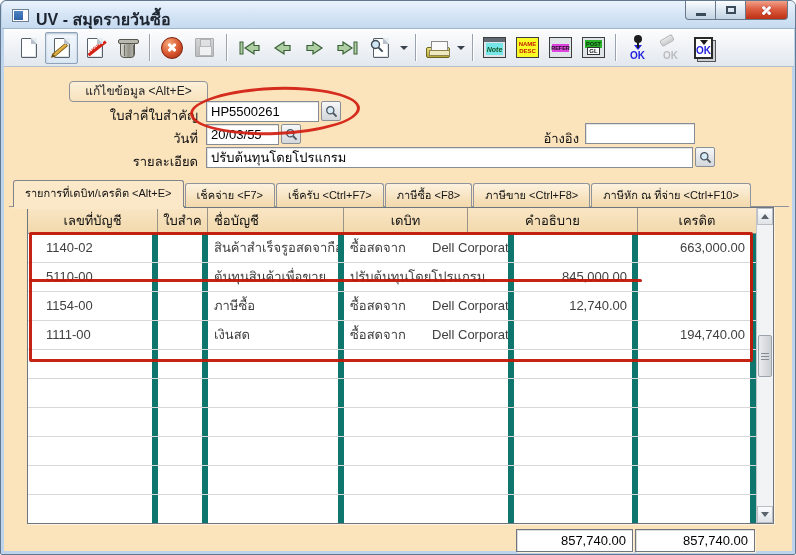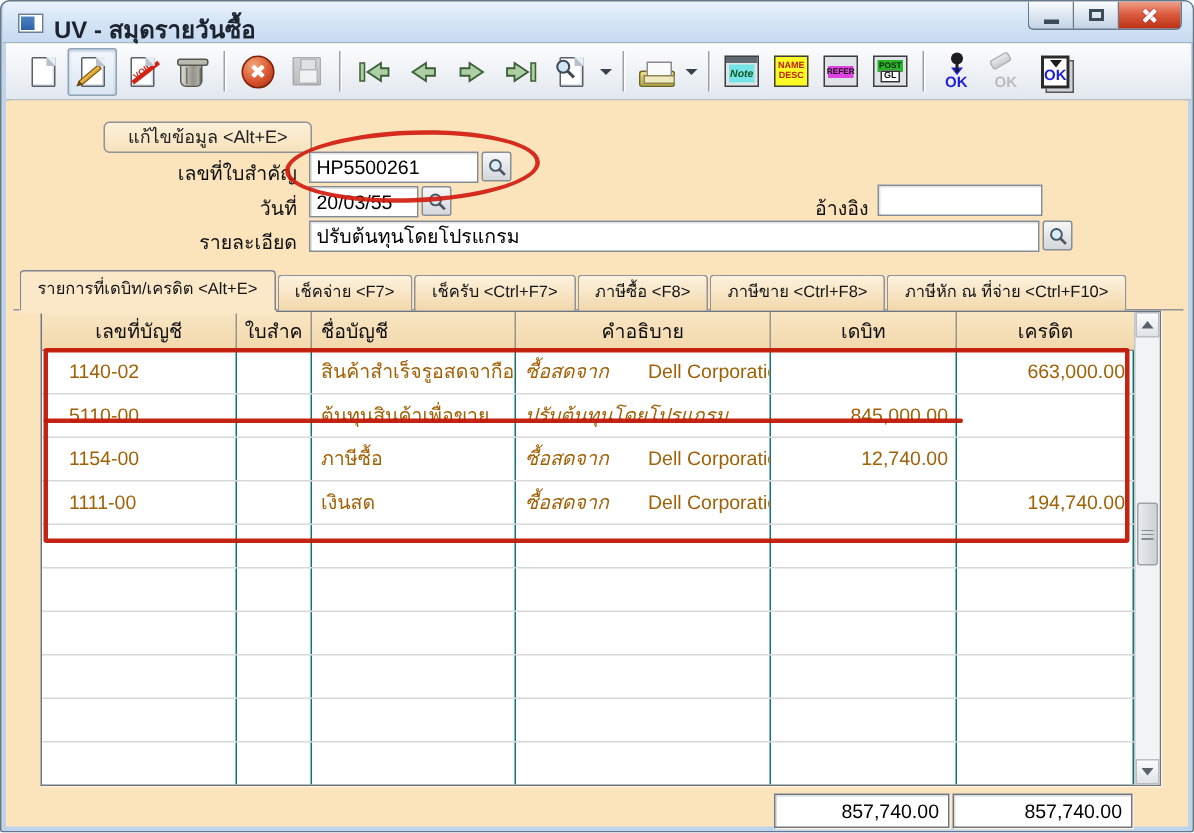--- a/index.html
+++ b/index.html
@@ -159,26 +159,26 @@
     border:1px solid #6f757d; background:#fff; box-shadow:1px 1px 0 #fdf2e0; }
   .gcontent{ position:absolute; left:0; top:0; width:728px; height:100%; overflow:hidden; }
   .ghead{ display:flex; height:26px; background:linear-gradient(#f9e6c4,#f2d8ac);
     border-bottom:1px solid #84878d; }
   .hc{ font-size:13px; color:#101010; text-align:center; line-height:25px;
     border-right:1px solid #9a9488; overflow:hidden; white-space:nowrap; }
   .hc.left{ text-align:left; padding-left:6px; }
   .c0{ width:130px; } .c1{ width:50px; } .c2{ width:136px; }
   .c3{ width:170px; } .c4{ width:124px; } .c5{ width:118px; border-right:none; }
   .grow{ display:flex; height:29px; border-bottom:1px solid #d8d8d8; }
-  .gc{ font-size:13px; color:#a16207; line-height:28px; border-right:1px solid #0f766e;
+  .gc{ font-size:13px; color:#404040; line-height:28px; border-right:6px solid #0f766e;
     overflow:hidden; white-space:nowrap; }
   .gc.c0{ padding-left:18px; }
   .gc.c2{ padding-left:6px; }
   .gc.c3{ padding-left:6px; display:flex; }
-  .gc .d1{ display:inline-block; min-width:82px;font-style:italic; }
+  .gc .d1{ display:inline-block; min-width:82px; }
   .gc .d2{ flex:1; overflow:hidden; white-space:nowrap; }
   .gc.num{ text-align:right; padding-right:5px; }
 
   .vscroll{ position:absolute; right:0; top:0; width:17px; height:100%;
     background:#f2f3f4; border-left:1px solid #c2c6cb; }
   .sbtn{ position:absolute; left:0; width:16px; height:17px; background:linear-gradient(#fcfcfd,#dfe3e7);
     border:1px solid #b9bec4; display:flex; align-items:center; justify-content:center; }
   .sbtn.up{ top:0; } .sbtn.down{ bottom:0; }
   .tri-up{ width:0; height:0; border-left:4px solid transparent; border-right:4px solid transparent;
     border-bottom:5px solid #5a626b; display:block; }
@@ -339,21 +339,21 @@
         <span class="ok-arrow"></span>
         <span class="ok-text">OK</span>
       </span>
     </div>
   </div>
 
   <div class="client"></div>
 
   <div class="editmode">แก้ไขข้อมูล &lt;Alt+E&gt;</div>
 
-  <div class="fld-label" style="left:60px; top:104px; width:137px;">เลขที่ใบสำคัญ</div>
+  <div class="fld-label" style="left:60px; top:104px; width:137px;">ใบสำคี่ใบสำคัญ</div>
   <input class="tbox" style="left: 205px; top: 100px; width: 113px;" value="HP5500261">
   <div class="magsm" style="left:320px; top:100px;">
     <svg width="13" height="13" viewBox="0 0 13 13">
         <circle cx="5.3" cy="5.3" r="3.6" fill="#d6ecf7" stroke="#4c5560" stroke-width="1.3"></circle>
         <line x1="8" y1="8" x2="11.6" y2="11.6" stroke="#4c5560" stroke-width="1.8"></line>
       </svg>
   </div>
 
   <div class="fld-label" style="left:60px; top:127px; width:137px;">วันที่</div>
   <input class="tbox" style="left: 205px; top: 123px; width: 73px;" value="20/03/55">
@@ -385,22 +385,22 @@
     <div class="tab">ภาษีขาย &lt;Ctrl+F8&gt;</div>
     <div class="tab">ภาษีหัก ณ ที่จ่าย &lt;Ctrl+F10&gt;</div>
   </div>
 
   <div class="grid">
     <div class="gcontent">
       <div class="ghead">
         <div class="hc c0">เลขที่บัญชี</div>
         <div class="hc c1">ใบสำค</div>
         <div class="hc c2 left">ชื่อบัญชี</div>
+        <div class="hc c4">เดบิท</div>
         <div class="hc c3">คำอธิบาย</div>
-        <div class="hc c4">เดบิท</div>
         <div class="hc c5">เครดิต</div>
       </div>
 
       <div class="grow">
         <div class="gc c0">1140-02</div>
         <div class="gc c1"></div>
         <div class="gc c2">สินค้าสำเร็จรูอสดจากือ</div>
         <div class="gc c3">
             <span class="d1">ซื้อสดจาก</span>
             <span class="d2">Dell Corporation</span>

